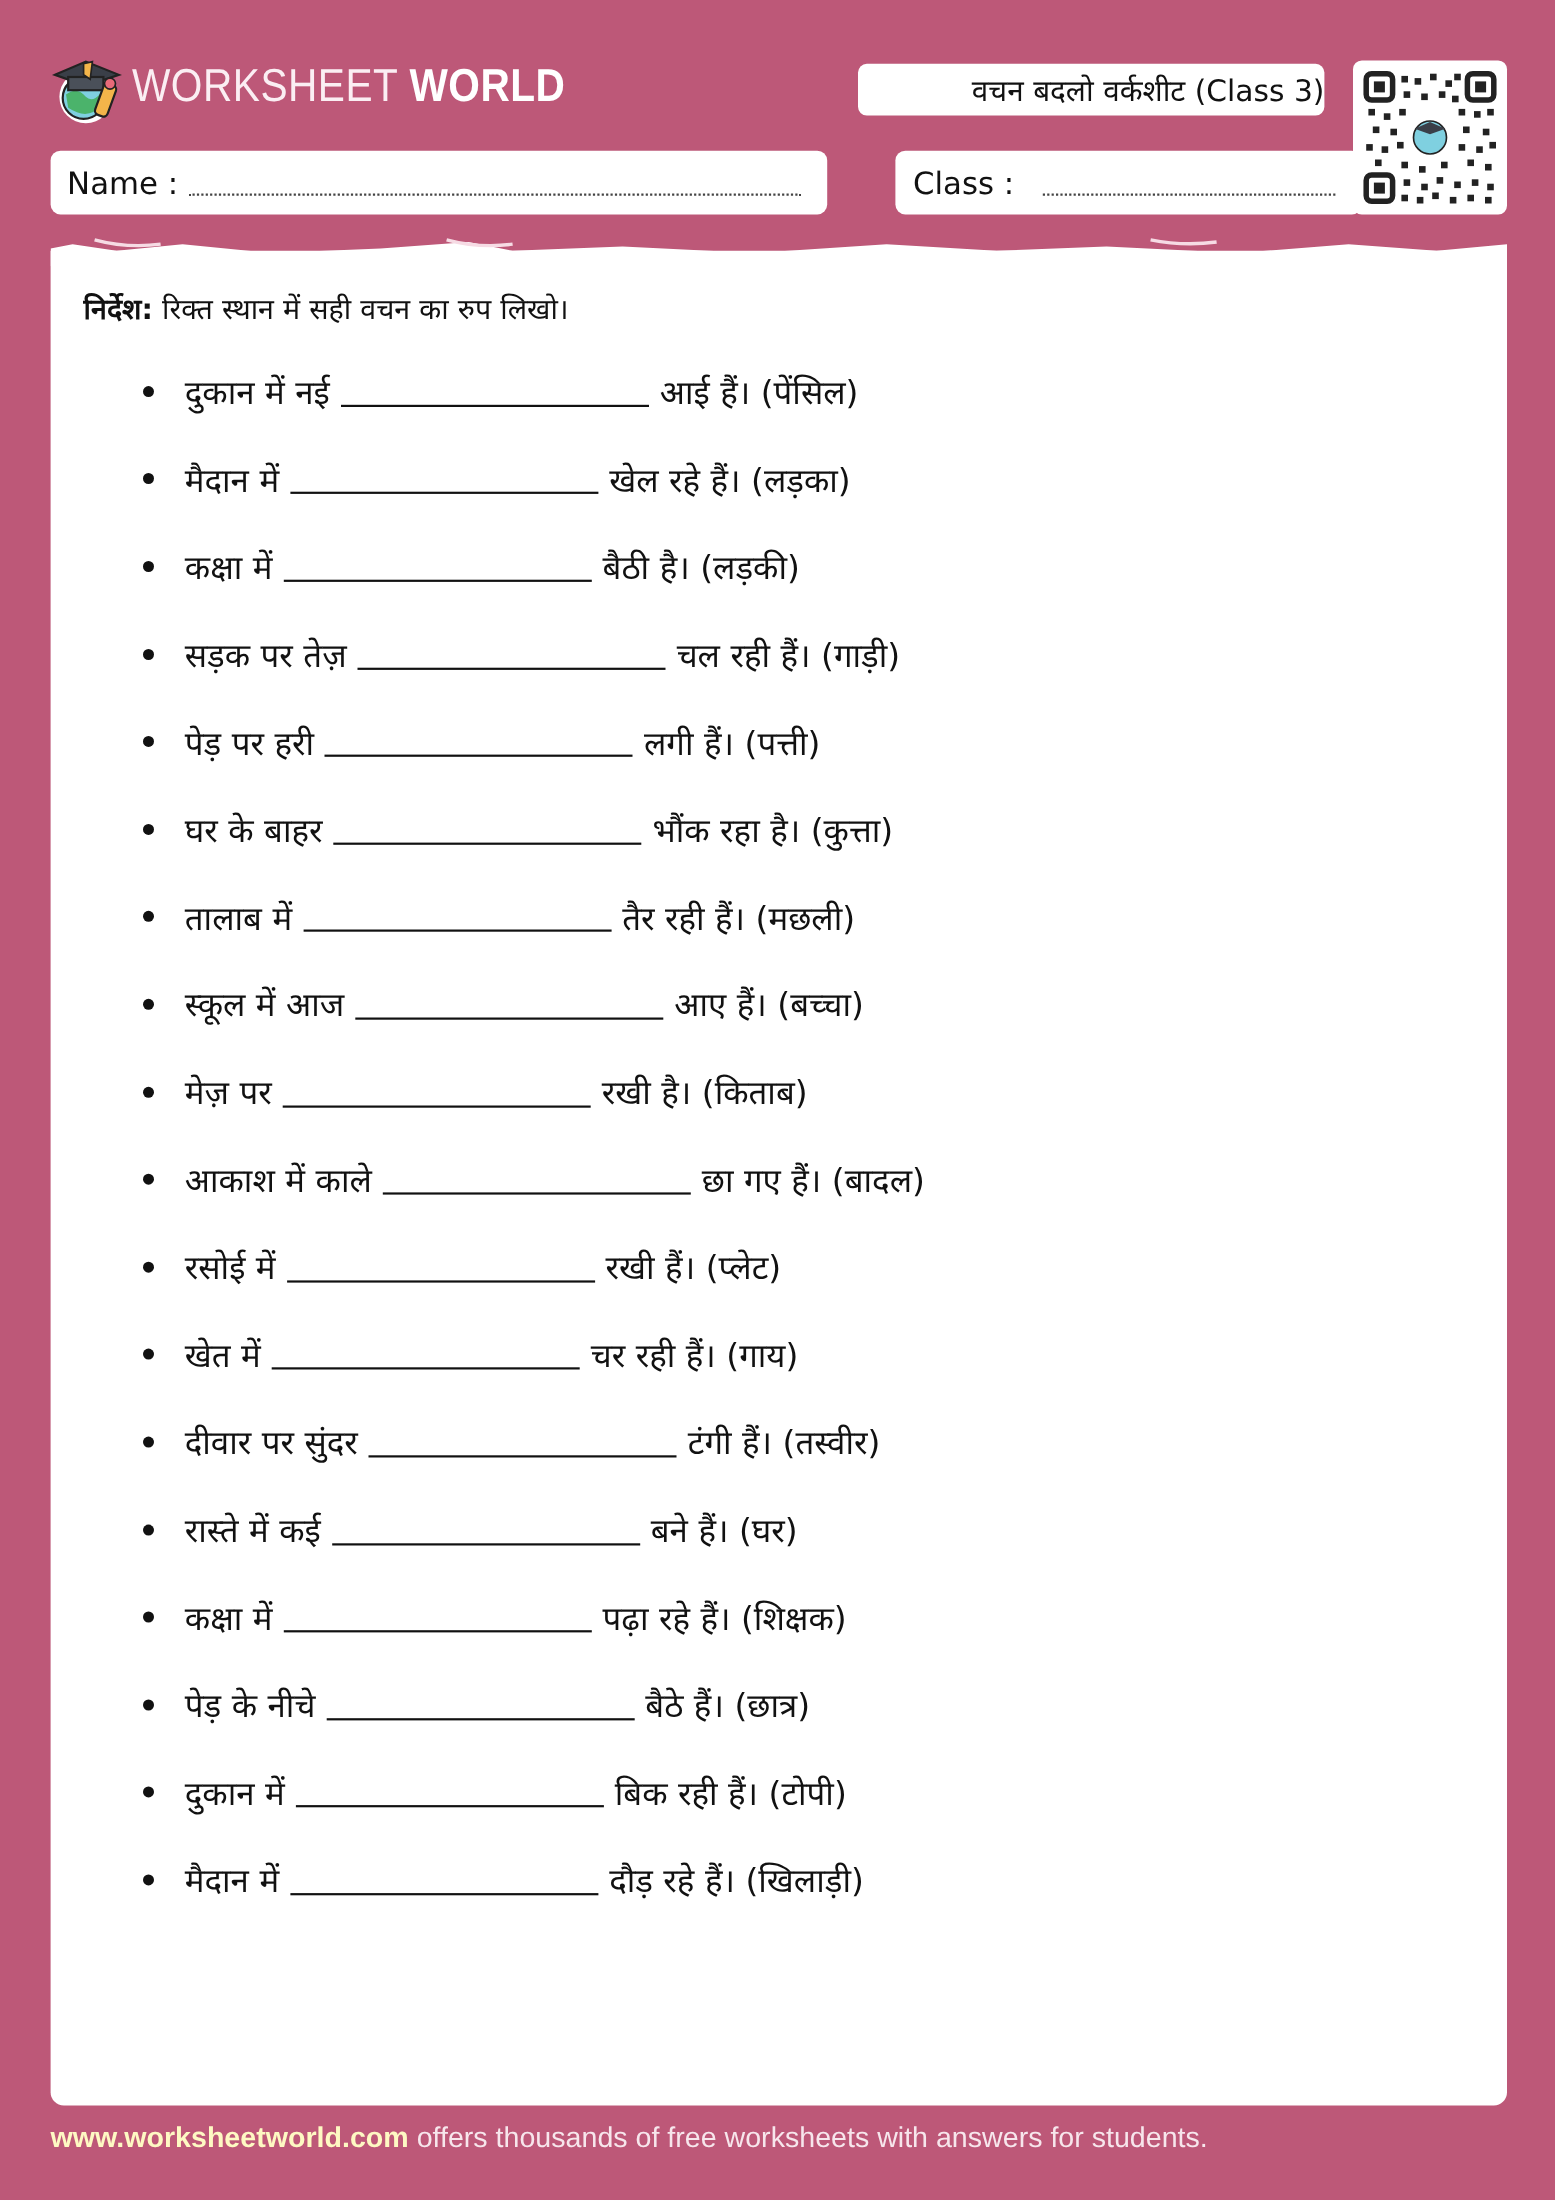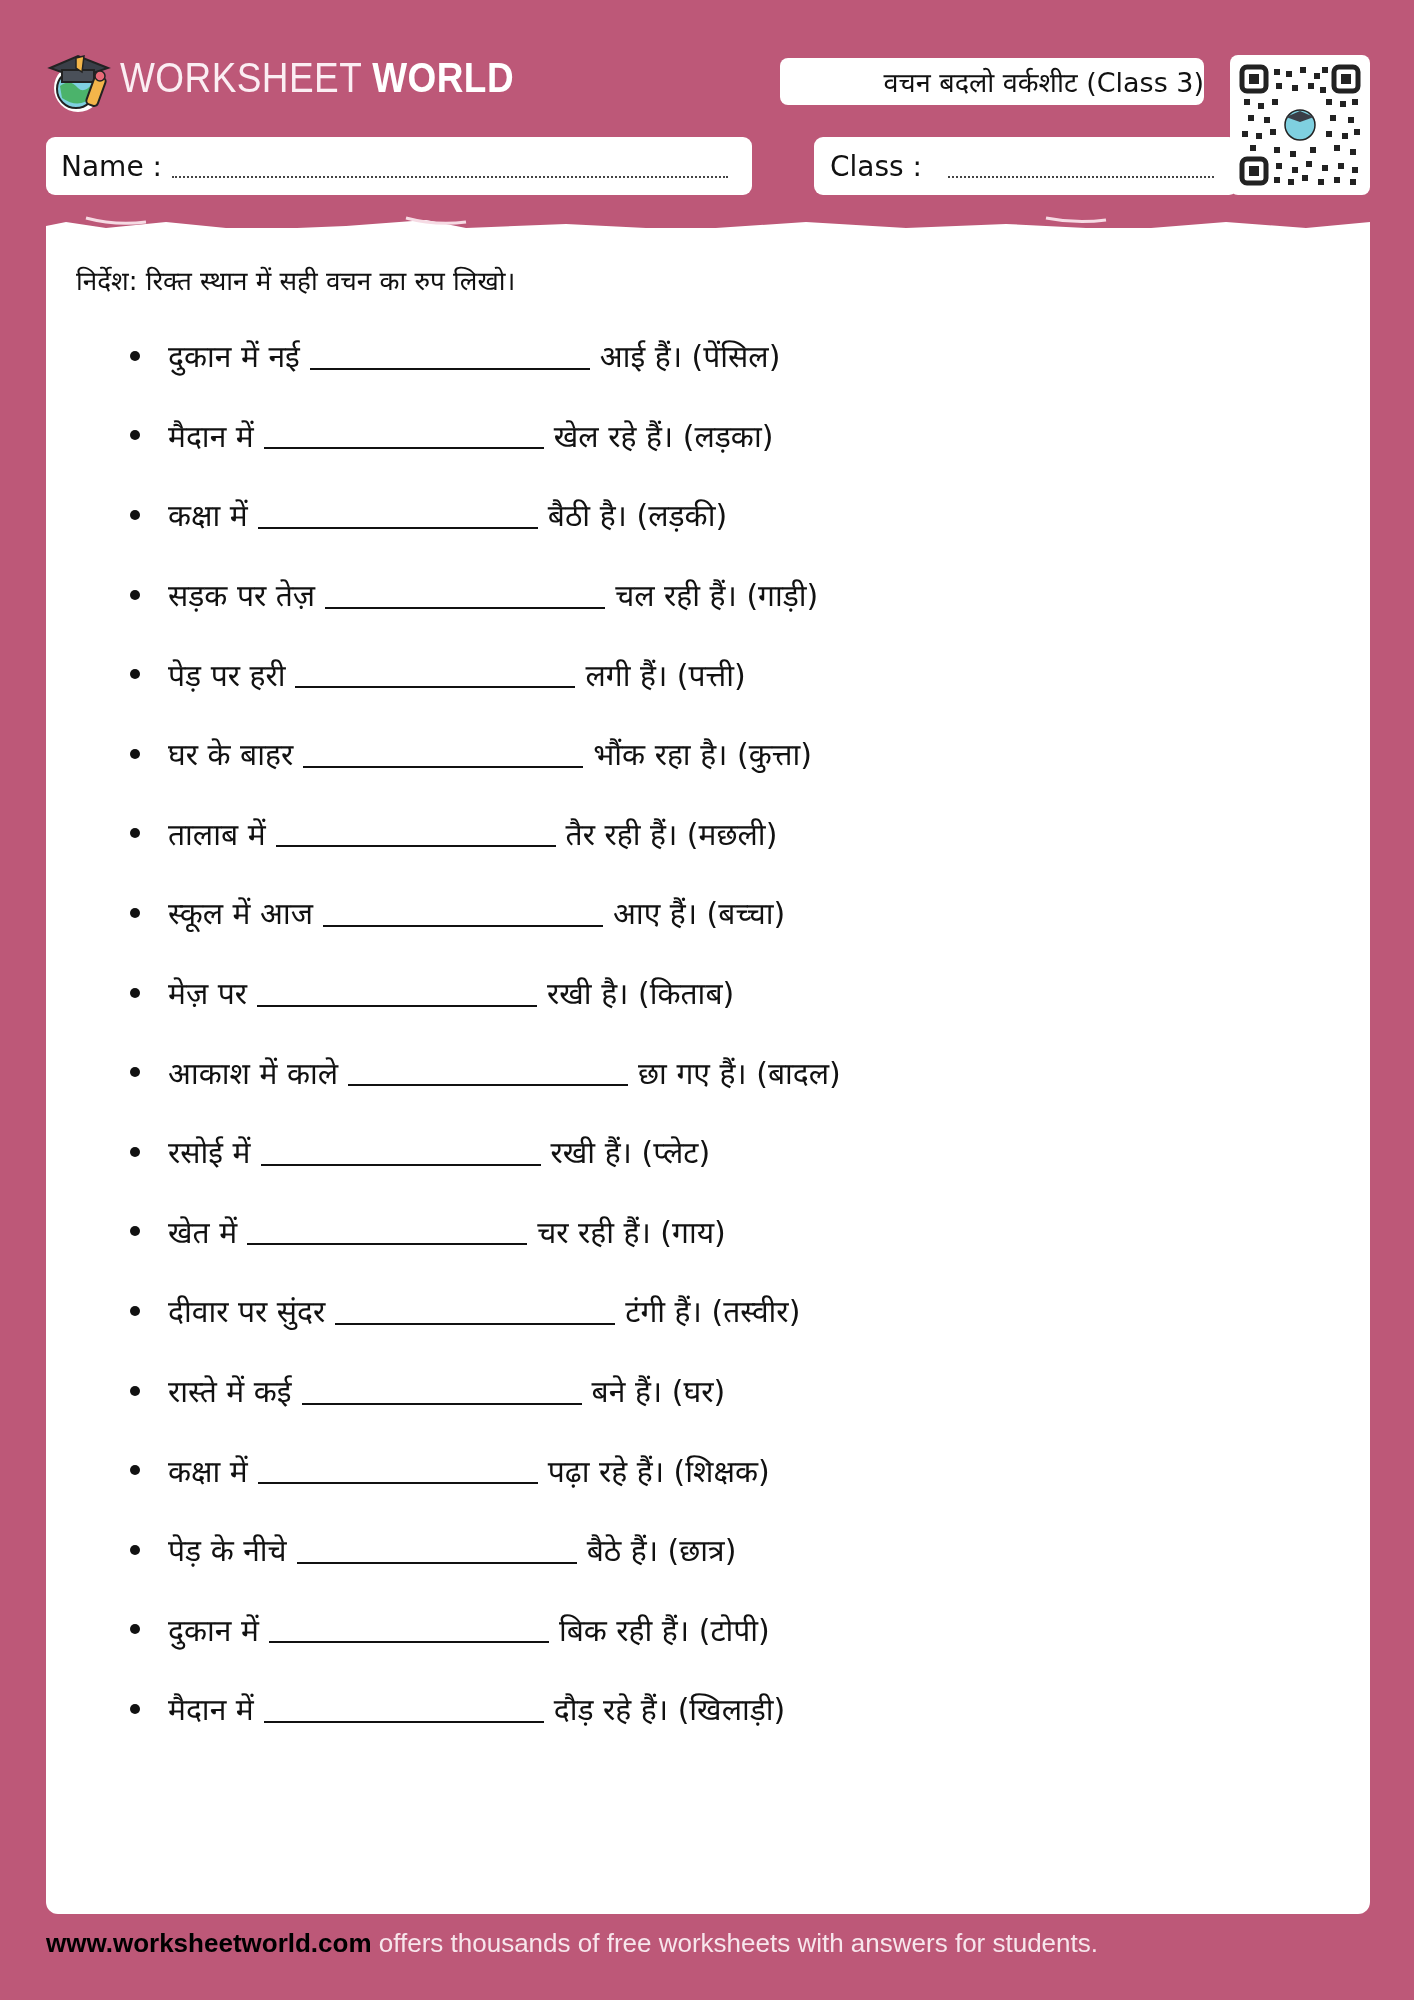--- a/index.html
+++ b/index.html
@@ -50,21 +50,21 @@
     position: absolute; left: 46px; top: 228px; width: 1324px; height: 1686px;
     background: #fff; border-radius: 0 0 12px 12px;
   }
   .torn {
     position: absolute; left: 46px; top: 212px; width: 1324px; height: 30px;
   }
   .instruction {
     position: absolute; left: 76px; top: 262px;
     font-size: 26px; color: #111; white-space: nowrap;
   }
-  .instruction b { font-weight: 400; }
+  .instruction b { font-weight: 700; }
   .items {
     position: absolute; left: 130px; top: 316px;
     margin: 0; padding: 0; list-style: none;
   }
   .item {
     height: 79.6px; display: flex; align-items: center;
     font-size: 30px; color: #111; white-space: nowrap;
   }
   .bullet {
     width: 10px; height: 10px; border-radius: 50%; background: #111;
@@ -72,21 +72,21 @@
   }
   .blank {
     display: inline-block; width: 280px; border-bottom: 2px solid #111;
     height: 26px; margin: 0 10px; vertical-align: bottom;
   }
   .footer {
     position: absolute; left: 46px; top: 1928px;
     font-size: 26px; color: #f7e6ec; white-space: nowrap;
     font-family: "Liberation Sans", sans-serif;
   }
-  .footer b { color: #000000; font-weight: 700; }
+  .footer b { color: #fef9c3; font-weight: 700; }
 </style>
 </head>
 <body>
 
 <div class="logo">
   <svg class="logo-icon" viewBox="0 0 68 72">
     <ellipse cx="32" cy="46" rx="24" ry="24" fill="#fff"></ellipse>
     <circle cx="30" cy="47" r="19" fill="#7fd0e0" stroke="#222" stroke-width="2"></circle>
     <path d="M14 44 q10 -8 18 2 q6 6 14 -4 l0 12 q-12 14 -30 2z" fill="#4bb36b"></path>
     <path d="M4 26 L32 14 L62 26 L32 36 Z" fill="#3a3f48" stroke="#222" stroke-width="2"></path>

